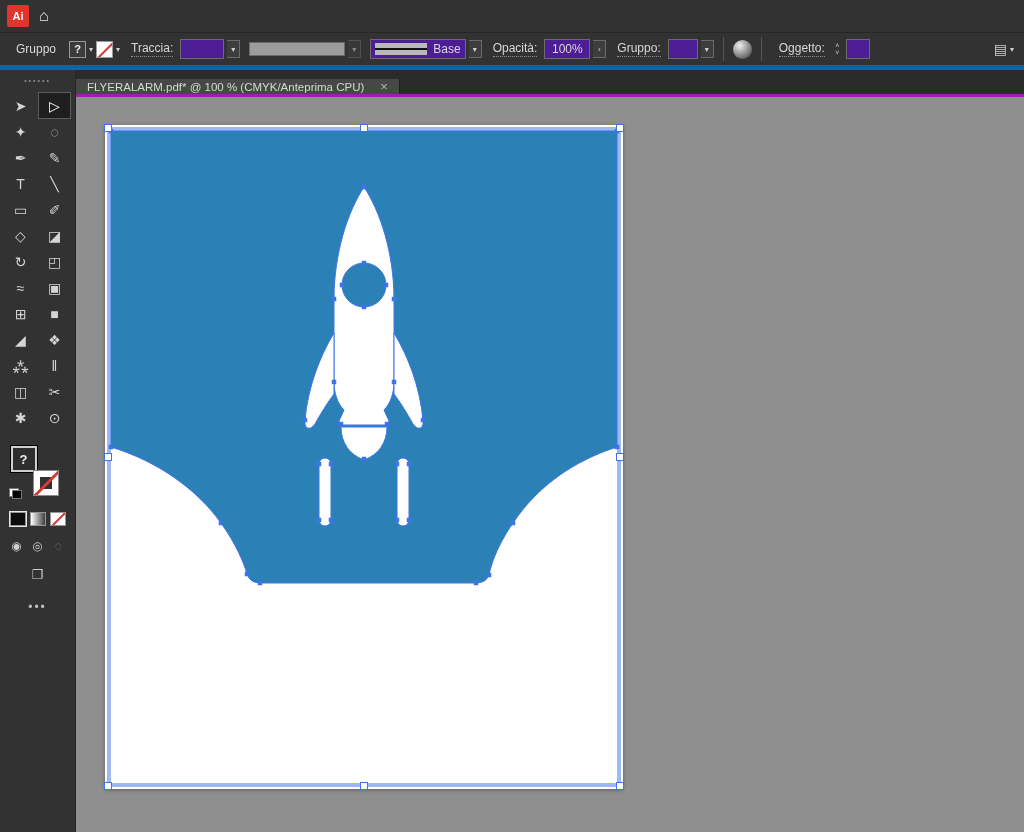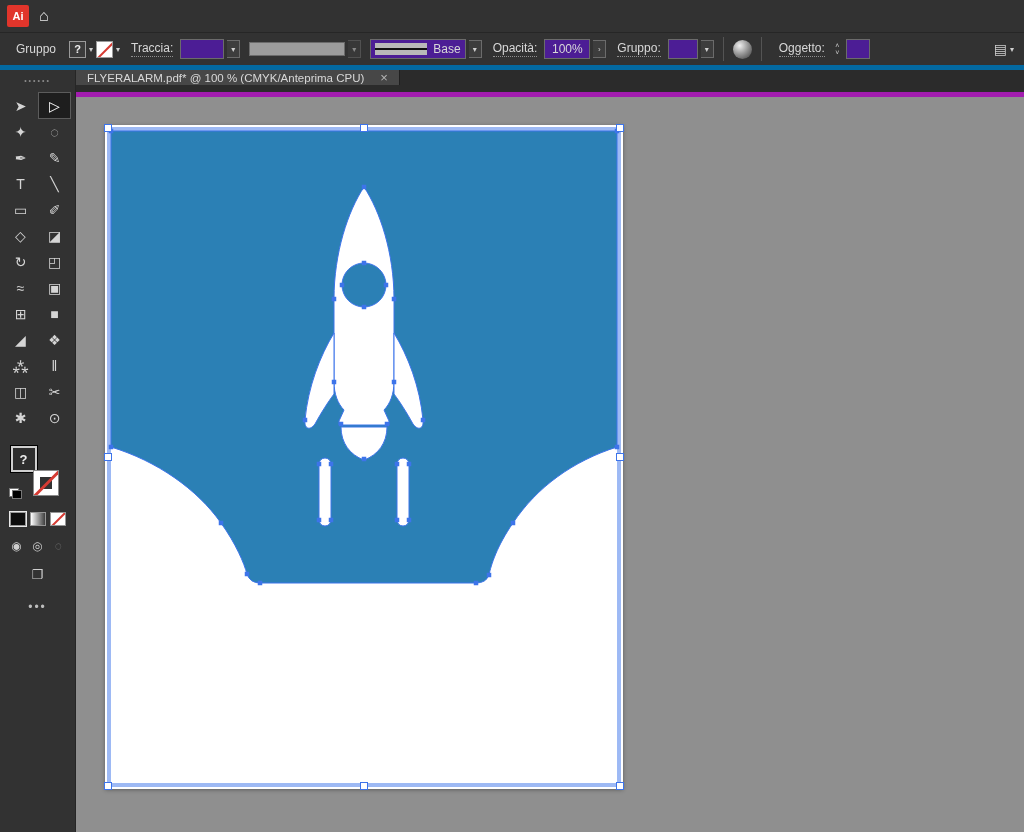--- a/index.html
+++ b/index.html
@@ -37,21 +37,21 @@
   .brush-line{width:100%;height:2px;background:#111;}
   .sphere{width:19px;height:19px;border-radius:50%;flex:none;
     background:radial-gradient(circle at 35% 30%,#f0f0f0,#9a9a9a 45%,#3f3f3f 95%);}
   .vsep{width:1px;height:24px;background:#545454;margin:0 6px;flex:none;}
   .spinner{display:flex;flex-direction:column;width:11px;font-size:7px;line-height:7px;color:#ccc;
     align-items:center;margin-left:4px;}
   .arrange{color:#cfcfcf;font-size:14px;}
 
   
   .tab-row{position:absolute;top:70px;left:76px;right:0;height:27px;background:#2b2b2b;
-    border-bottom:5px solid #a21caf;display:flex;align-items:flex-start;box-sizing:border-box;}
+    border-bottom:3px solid #a21caf;display:flex;align-items:flex-end;box-sizing:border-box;}
   .doc-tab{background:#474747;display:flex;align-items:center;padding:0 11px;gap:16px;color:#d8d8d8;
     font-size:11.5px;border-right:1px solid #1f1f1f;white-space:nowrap;}
   .tab-close{color:#b5b5b5;font-size:13px;}
 
   
   .toolbar{position:absolute;top:70px;left:0;width:76px;bottom:0;background:#323232;
     border-right:1px solid #262626;box-sizing:border-box;display:flex;flex-direction:column;align-items:center;}
   .grip{color:#8a8a8a;font-size:7px;letter-spacing:2px;margin:7px 0 9px;}
   .tool-row{display:flex;gap:3px;}
   .tool{width:31px;height:25px;display:flex;align-items:center;justify-content:center;

